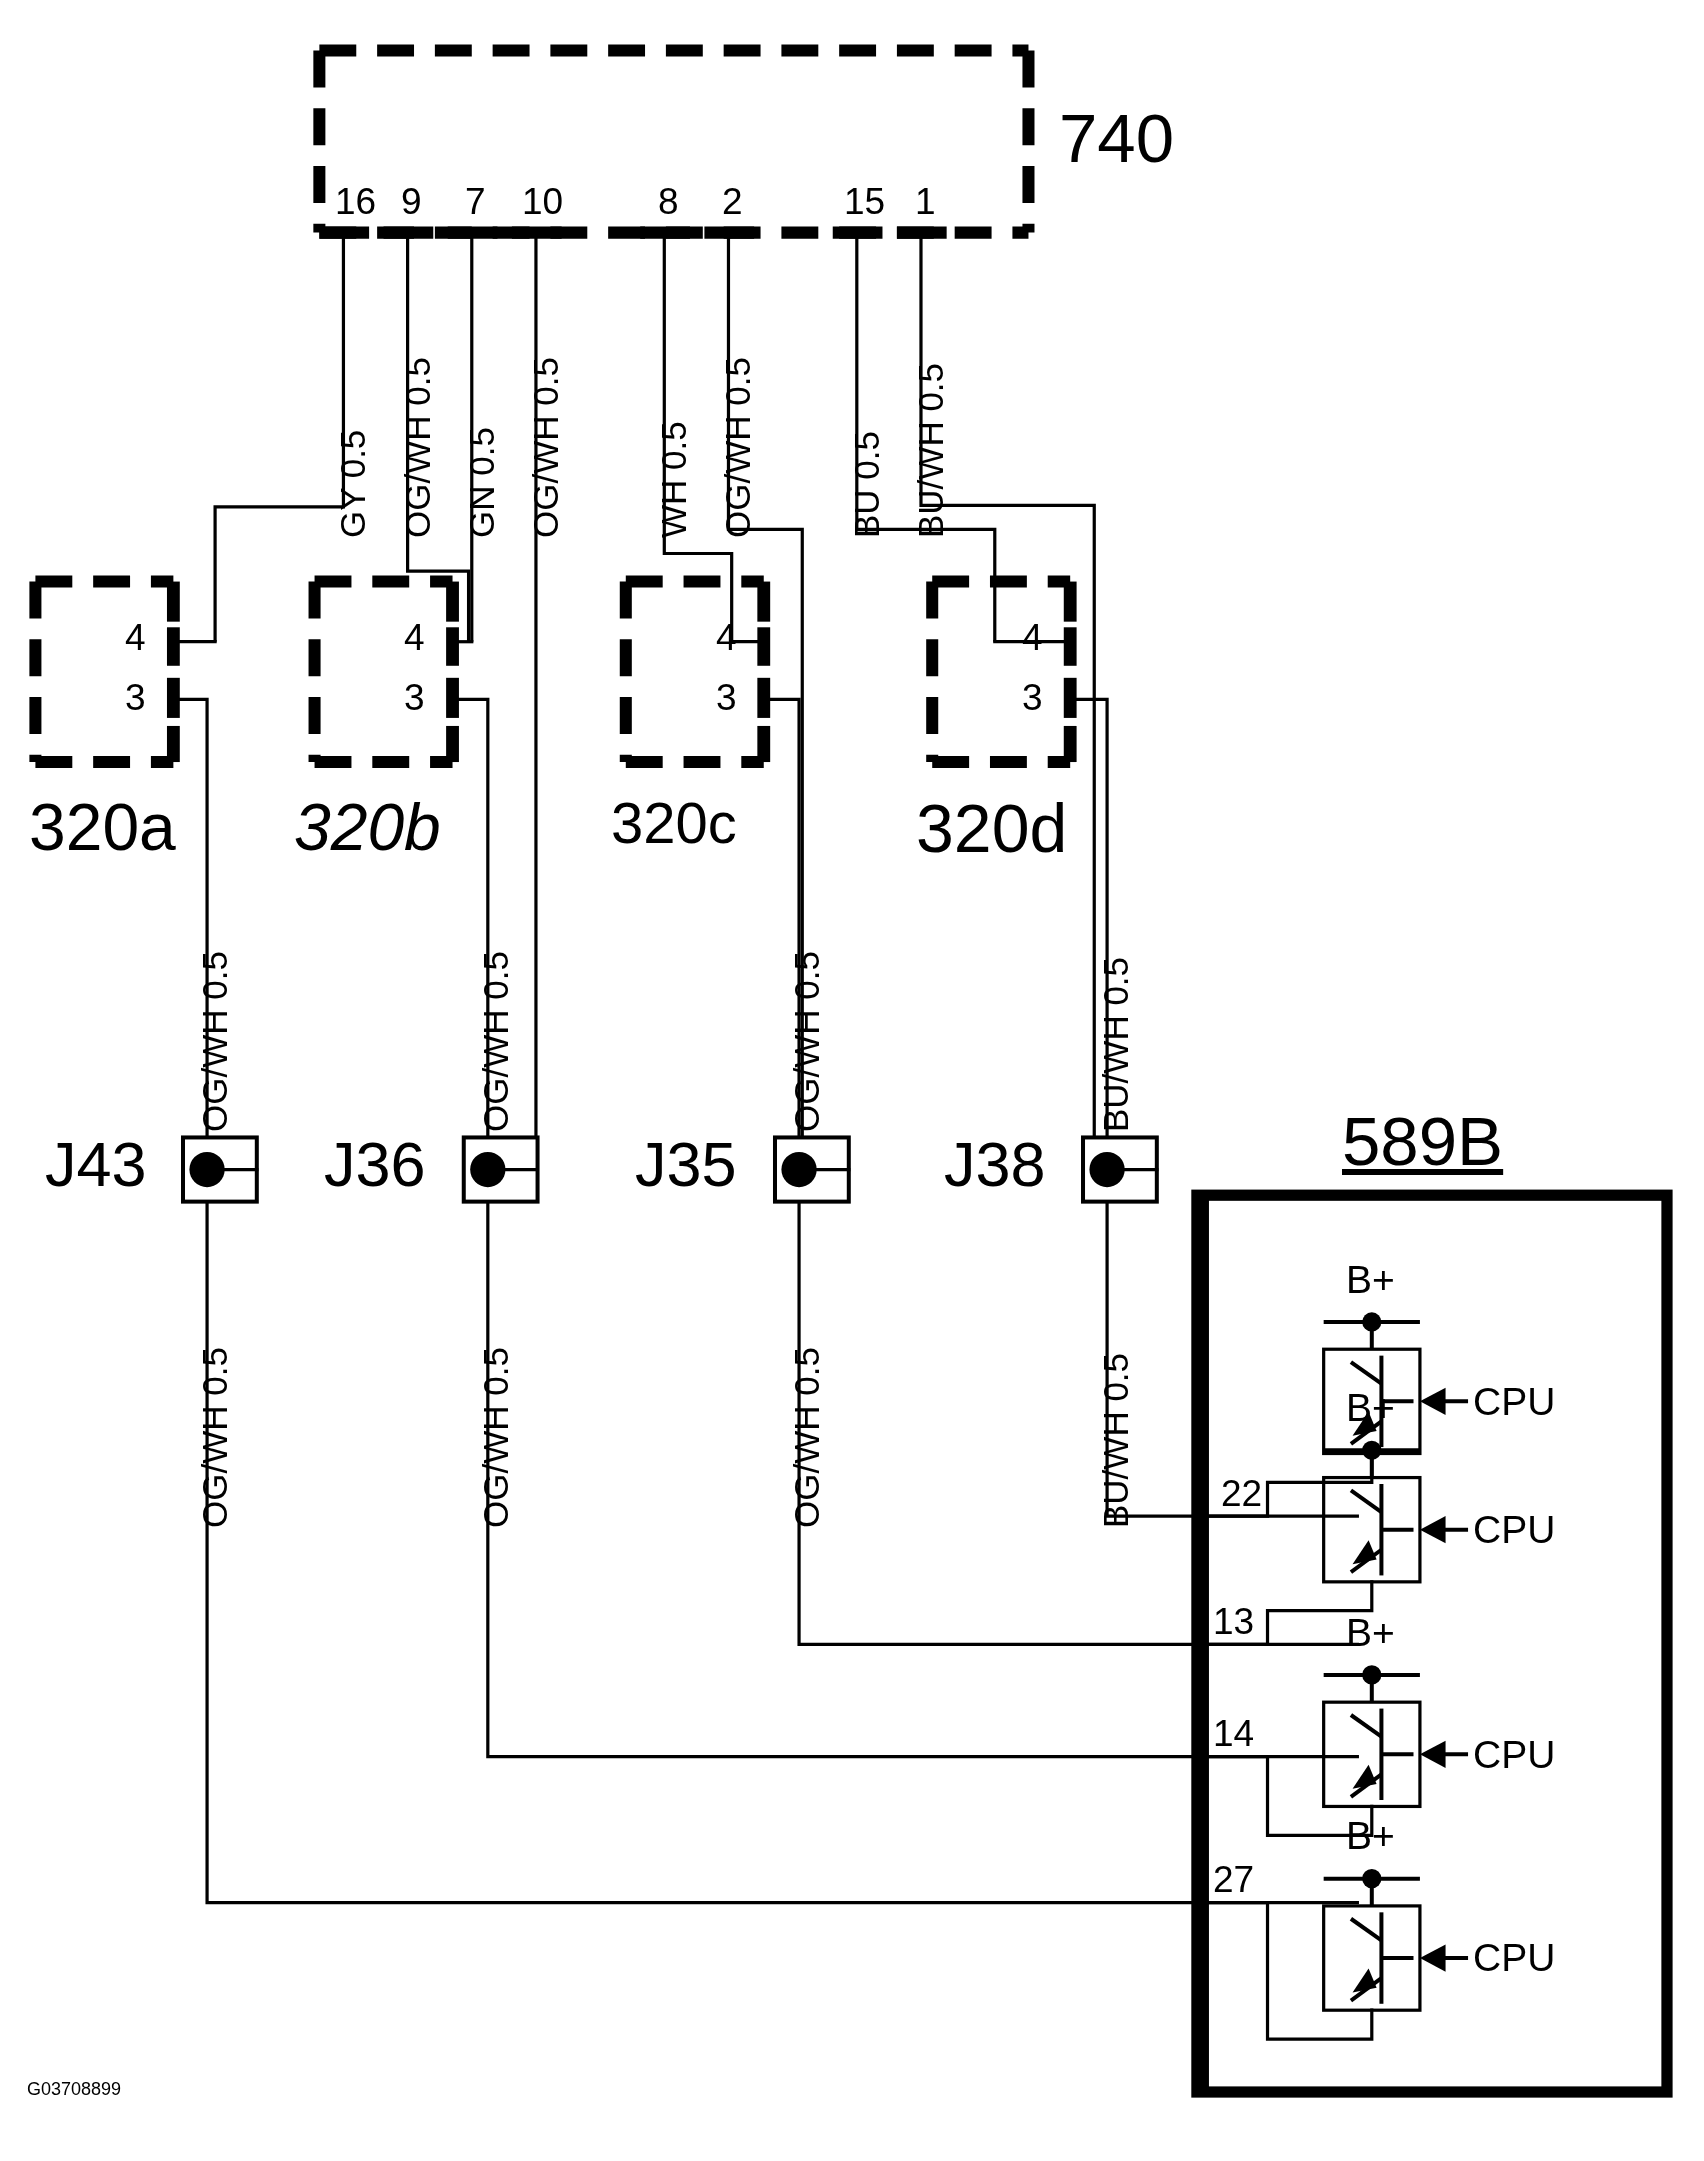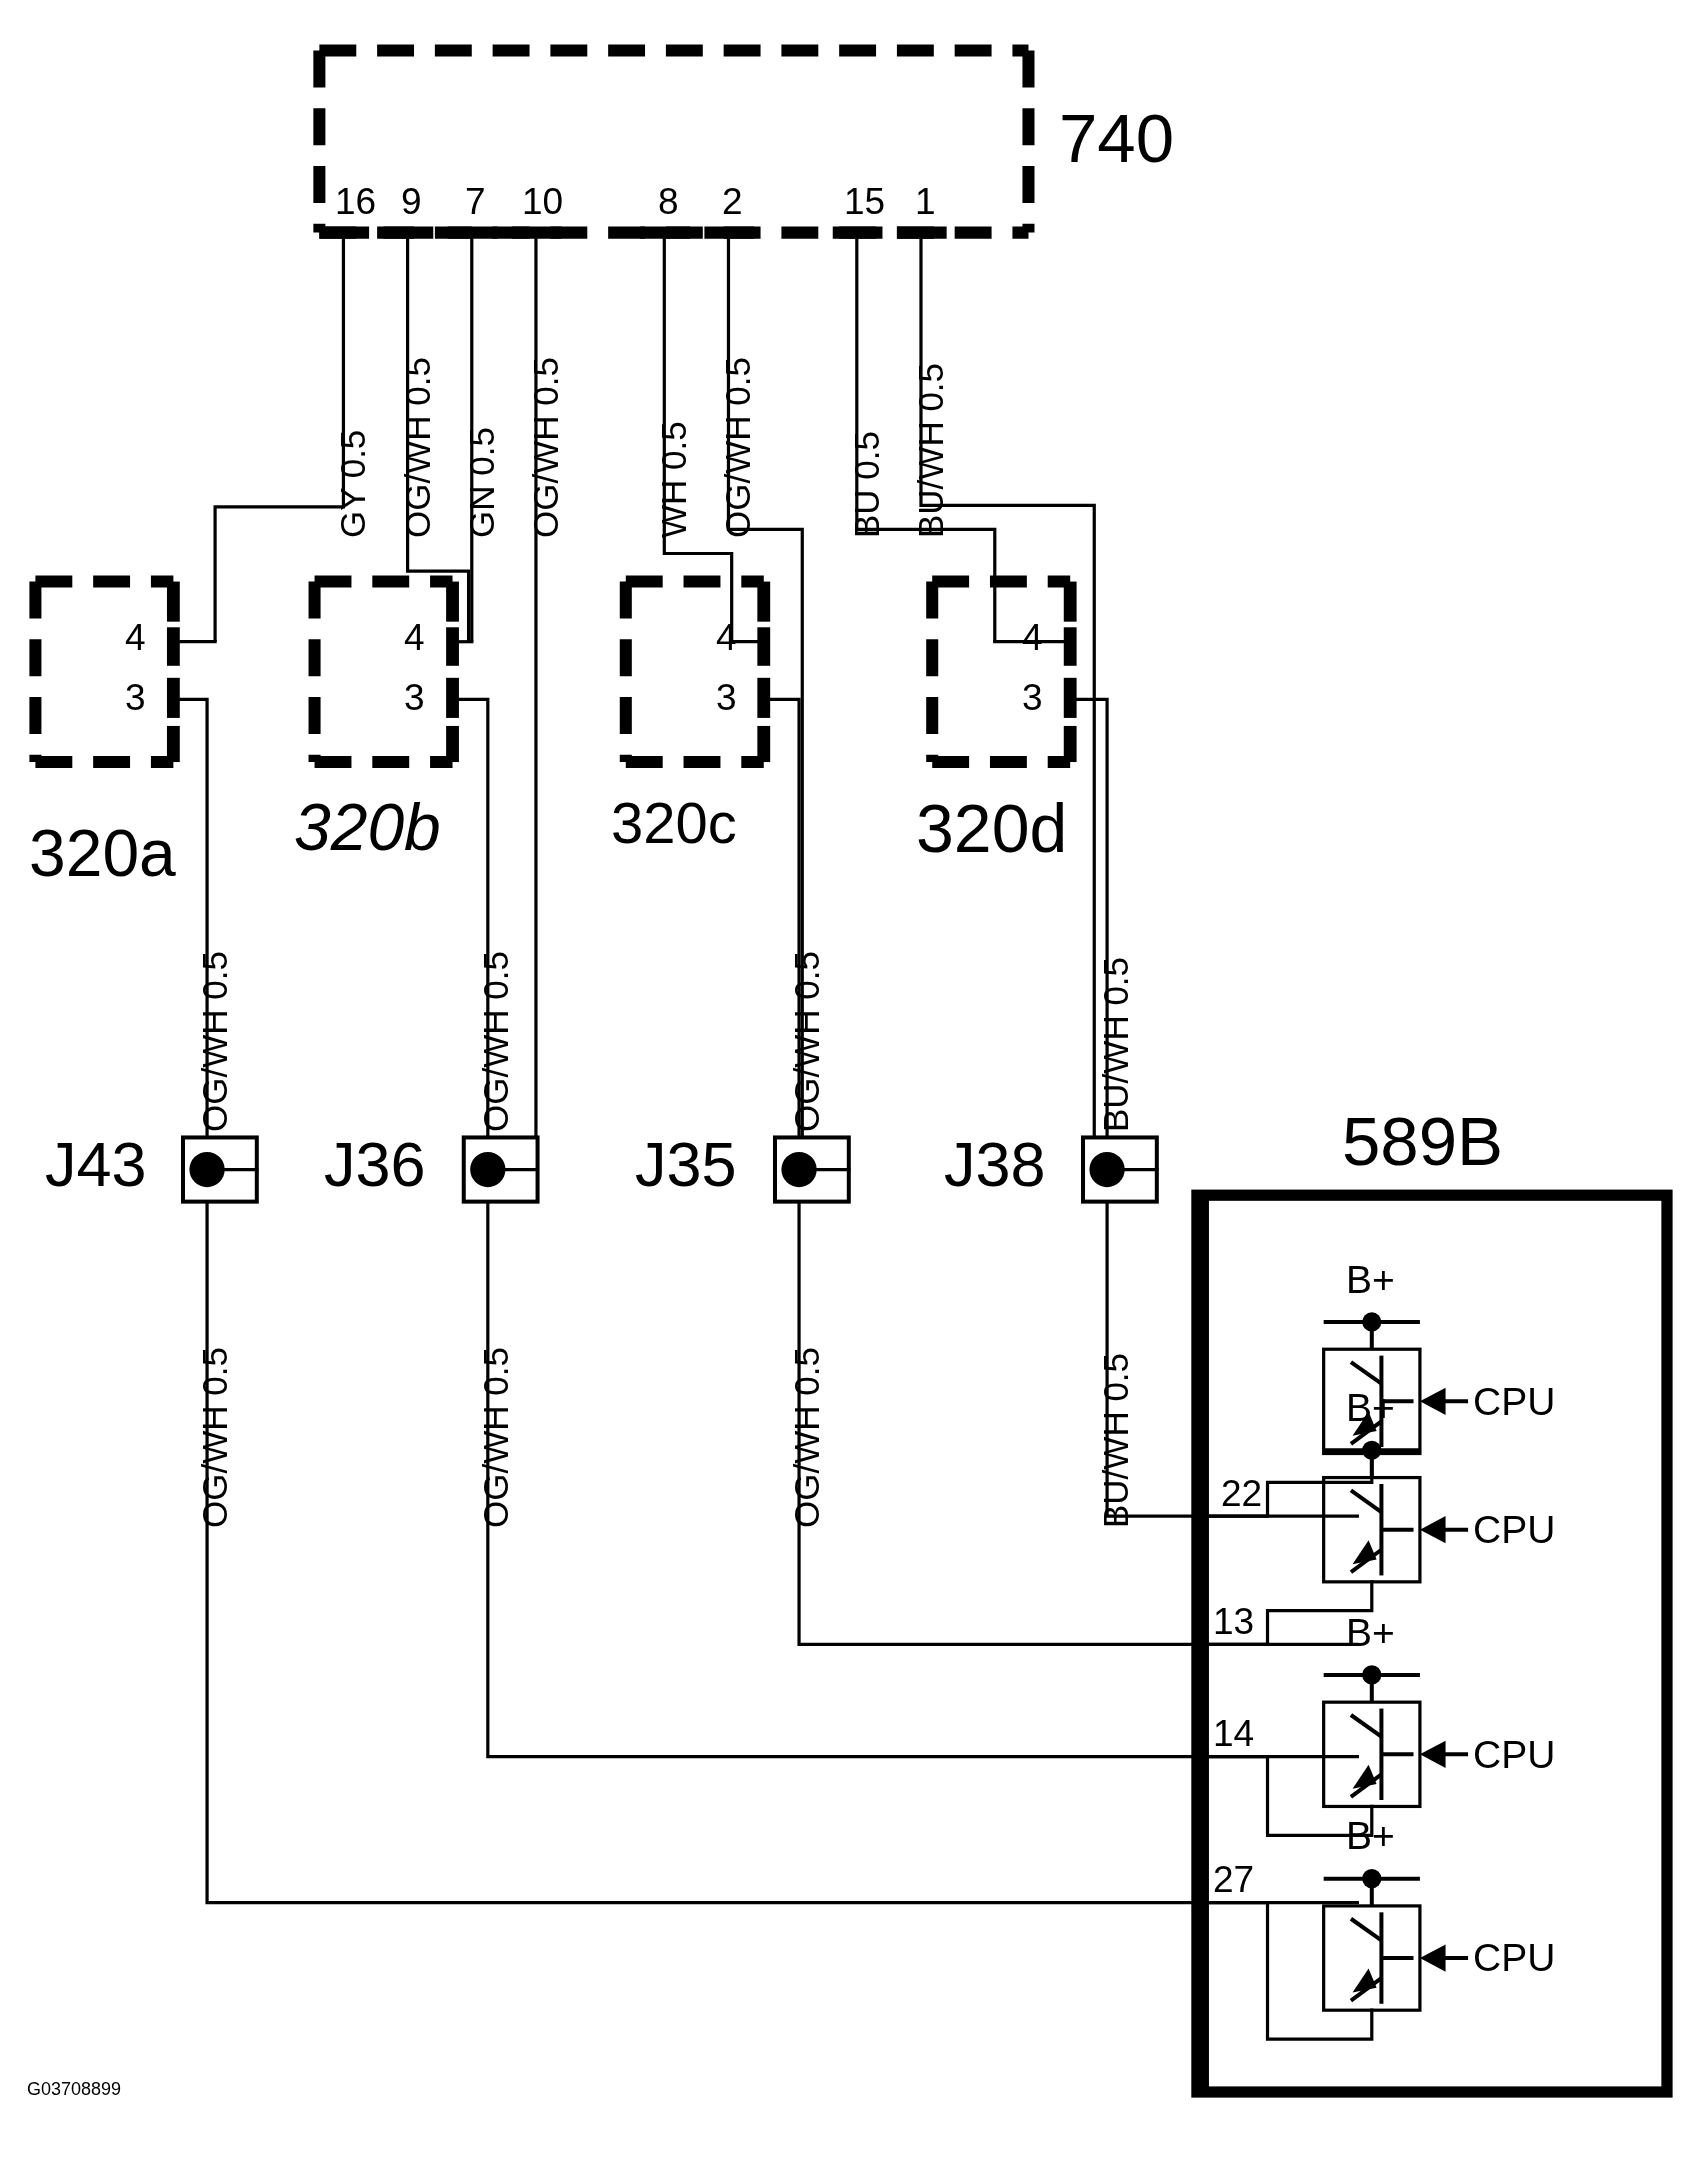--- a/index.html
+++ b/index.html
@@ -298,41 +298,41 @@
 
   <div style="position:absolute;left:125px;top:619px;font-size:37px;line-height:1;">4</div>
   <div style="position:absolute;left:125px;top:679px;font-size:37px;line-height:1;">3</div>
   <div style="position:absolute;left:404px;top:619px;font-size:37px;line-height:1;">4</div>
   <div style="position:absolute;left:404px;top:679px;font-size:37px;line-height:1;">3</div>
   <div style="position:absolute;left:716px;top:619px;font-size:37px;line-height:1;">4</div>
   <div style="position:absolute;left:716px;top:679px;font-size:37px;line-height:1;">3</div>
   <div style="position:absolute;left:1022px;top:619px;font-size:37px;line-height:1;">4</div>
   <div style="position:absolute;left:1022px;top:679px;font-size:37px;line-height:1;">3</div>
 
-  <div style="position:absolute;left:29px;top:794px;font-size:66px;line-height:1;margin-top:26px;">320a</div>
+  <div style="position:absolute;left:29px;top:794px;font-size:66px;line-height:1;">320a</div>
   <div style="position:absolute;left:294px;top:794px;font-size:66px;line-height:1;font-style:italic;">320b</div>
   <div style="position:absolute;left:611px;top:794px;font-size:58px;line-height:1;">320c</div>
   <div style="position:absolute;left:916px;top:794px;font-size:68px;line-height:1;">320d</div>
 
   <div style="position:absolute;left:197px;top:891px;width:241px;height:35px;transform-origin:0 0;transform:rotate(-90deg) translate(-241px,0);font-size:35px;line-height:1;white-space:nowrap;">OG/WH 0.5</div>
   <div style="position:absolute;left:478px;top:891px;width:241px;height:35px;transform-origin:0 0;transform:rotate(-90deg) translate(-241px,0);font-size:35px;line-height:1;white-space:nowrap;">OG/WH 0.5</div>
   <div style="position:absolute;left:789px;top:891px;width:241px;height:35px;transform-origin:0 0;transform:rotate(-90deg) translate(-241px,0);font-size:35px;line-height:1;white-space:nowrap;">OG/WH 0.5</div>
   <div style="position:absolute;left:1098px;top:891px;width:241px;height:35px;transform-origin:0 0;transform:rotate(-90deg) translate(-241px,0);font-size:35px;line-height:1;white-space:nowrap;">BU/WH 0.5</div>
 
   <div style="position:absolute;left:45px;top:1133px;font-size:63px;line-height:1;">J43</div>
   <div style="position:absolute;left:324px;top:1133px;font-size:63px;line-height:1;">J36</div>
   <div style="position:absolute;left:635px;top:1133px;font-size:63px;line-height:1;">J35</div>
   <div style="position:absolute;left:944px;top:1133px;font-size:63px;line-height:1;">J38</div>
 
   <div style="position:absolute;left:197px;top:1279px;width:249px;height:35px;transform-origin:0 0;transform:rotate(-90deg) translate(-249px,0);font-size:35px;line-height:1;white-space:nowrap;">OG/WH 0.5</div>
   <div style="position:absolute;left:478px;top:1279px;width:249px;height:35px;transform-origin:0 0;transform:rotate(-90deg) translate(-249px,0);font-size:35px;line-height:1;white-space:nowrap;">OG/WH 0.5</div>
   <div style="position:absolute;left:789px;top:1279px;width:249px;height:35px;transform-origin:0 0;transform:rotate(-90deg) translate(-249px,0);font-size:35px;line-height:1;white-space:nowrap;">OG/WH 0.5</div>
   <div style="position:absolute;left:1098px;top:1279px;width:249px;height:35px;transform-origin:0 0;transform:rotate(-90deg) translate(-249px,0);font-size:35px;line-height:1;white-space:nowrap;">BU/WH 0.5</div>
 
-  <div style="position:absolute;left:1342px;top:1107px;font-size:69px;line-height:1;">589B</div>
+  <div style="position:absolute;left:1342px;top:1107px;font-size:69px;line-height:1;text-decoration:underline;">589B</div>
 
   <div style="position:absolute;left:1213px;top:1475px;font-size:37px;line-height:1;margin-left:8px;">22</div>
   <div style="position:absolute;left:1213px;top:1603px;font-size:37px;line-height:1;text-align:center;">13</div>
   <div style="position:absolute;left:1213px;top:1715px;font-size:37px;line-height:1;">14</div>
   <div style="position:absolute;left:1213px;top:1861px;font-size:37px;line-height:1;">27</div>
 
   <div style="position:absolute;left:1346px;top:1260px;font-size:39px;line-height:1;">B+</div>
   <div style="position:absolute;left:1346px;top:1388px;font-size:39px;line-height:1;">B+</div>
   <div style="position:absolute;left:1346px;top:1613px;font-size:39px;line-height:1;">B+</div>
   <div style="position:absolute;left:1346px;top:1816px;font-size:39px;line-height:1;">B+</div>

